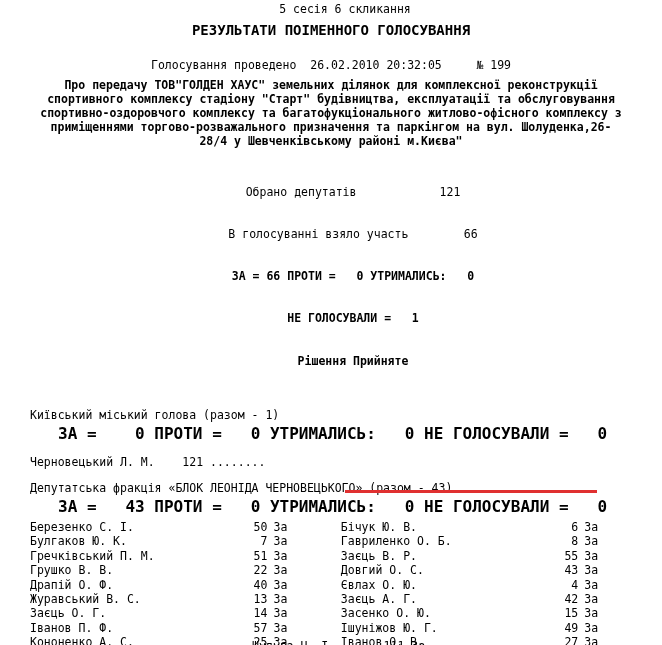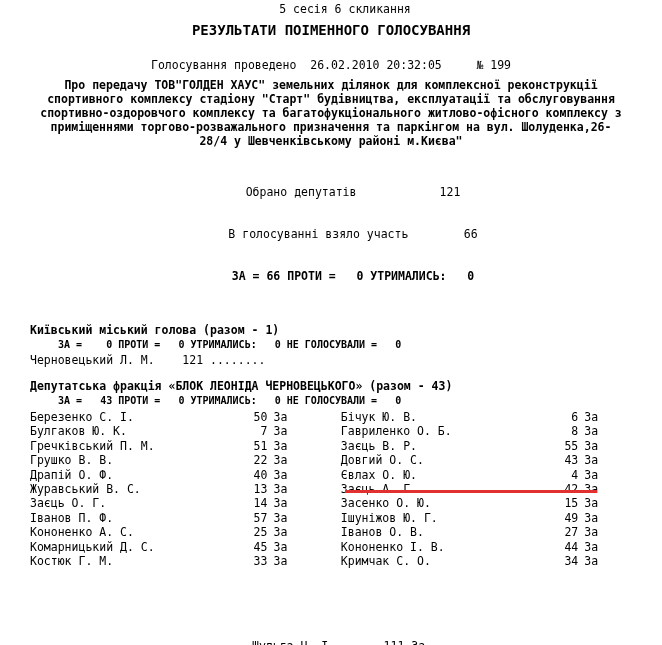--- a/index.html
+++ b/index.html
@@ -69,33 +69,33 @@
     font-weight: bold;
     font-size: 11.5px;
     margin-top: 1px;
   }
   .section {
     margin-top: 12px;
     padding-left: 30px;
     font-size: 11.5px;
   }
   .section-title {
-    font-weight: bold;
+    font-weight: normal;
     font-size: 11.5px;
   }
   .section-sub {
     white-space: pre;
-    font-size: 10px;
+    font-size: 16px;
     margin-top: 2px;
     padding-left: 28px;
   }
   .single-member {
     white-space: pre;
     font-size: 11.5px;
-    margin-top: 3px;
+    margin-top: 12px;
   }
   table.names {
     border-collapse: collapse;
     margin-top: 4px;
     font-size: 11.5px;
     width: 600px;
     table-layout: fixed;
   }
   table.names td {
     padding: 0;
@@ -131,20 +131,22 @@
 
   <div class="session-line">5 сесія  6 скликання</div>
   <div class="results-line">РЕЗУЛЬТАТИ ПОІМЕННОГО ГОЛОСУВАННЯ</div>
   <div class="voting-meta">Голосування проведено  26.02.2010 20:32:05     № 199</div>
   <div class="subject">Про передачу ТОВ"ГОЛДЕН ХАУС" земельних ділянок для комплексної реконструкції спортивного комплексу стадіону "Старт" будівництва, експлуатації та обслуговування спортивно-оздоровчого комплексу та багатофукціонального житлово-офісного комплексу з приміщеннями торгово-розважального призначення та паркінгом на вул. Шолуденка,26-28/4 у Шевченківському районі м.Києва"</div>
 
   <div class="tally">
     <div class="row"><span>Обрано депутатів</span>            <span>121</span></div>
     <div class="row"><span>В голосуванні взяло участь</span>        <span>66</span></div>
     <div class="row bold"><span>ЗА =</span> <span>66</span> <span>ПРОТИ =</span>   <span>0</span> <span>УТРИМАЛИСЬ:</span>   <span>0</span></div>
+    <div class="row bold"><span>НЕ ГОЛОСУВАЛИ =</span>   <span>1</span></div>
+    <div class="decision">Рішення Прийняте</div>
   </div>
 
   <div class="section">
     <div class="section-title">Київський міський голова  (разом - 1)</div>
     <div class="section-sub bold">ЗА =    0 ПРОТИ =   0 УТРИМАЛИСЬ:   0 НЕ ГОЛОСУВАЛИ =   0</div>
     <div class="single-member">Черновецький Л. М.    121 ........</div>
   </div>
 
   <div class="section">
     <div class="section-title">Депутатська фракція «БЛОК ЛЕОНІДА ЧЕРНОВЕЦЬКОГО»  (разом - 43)</div>

